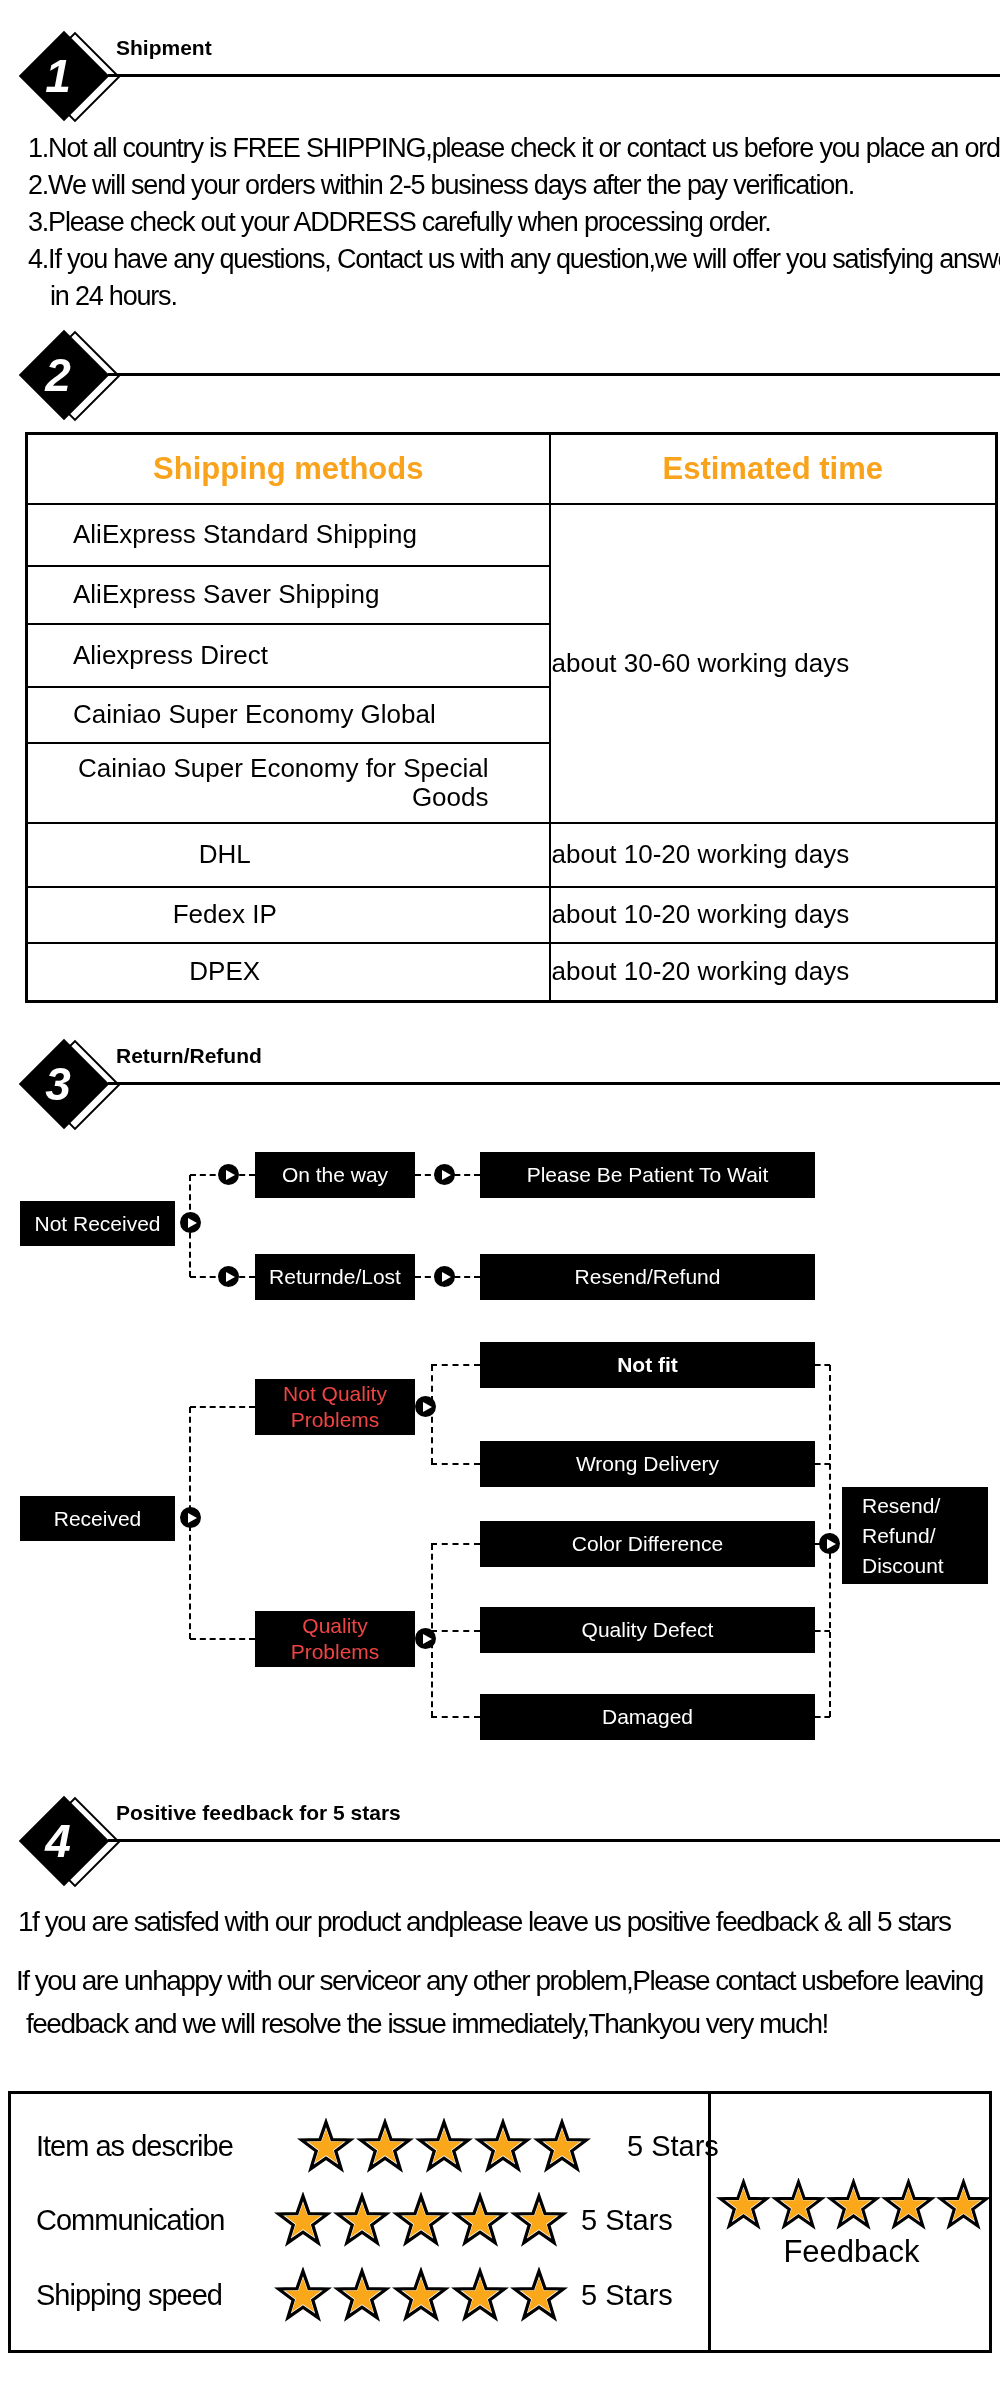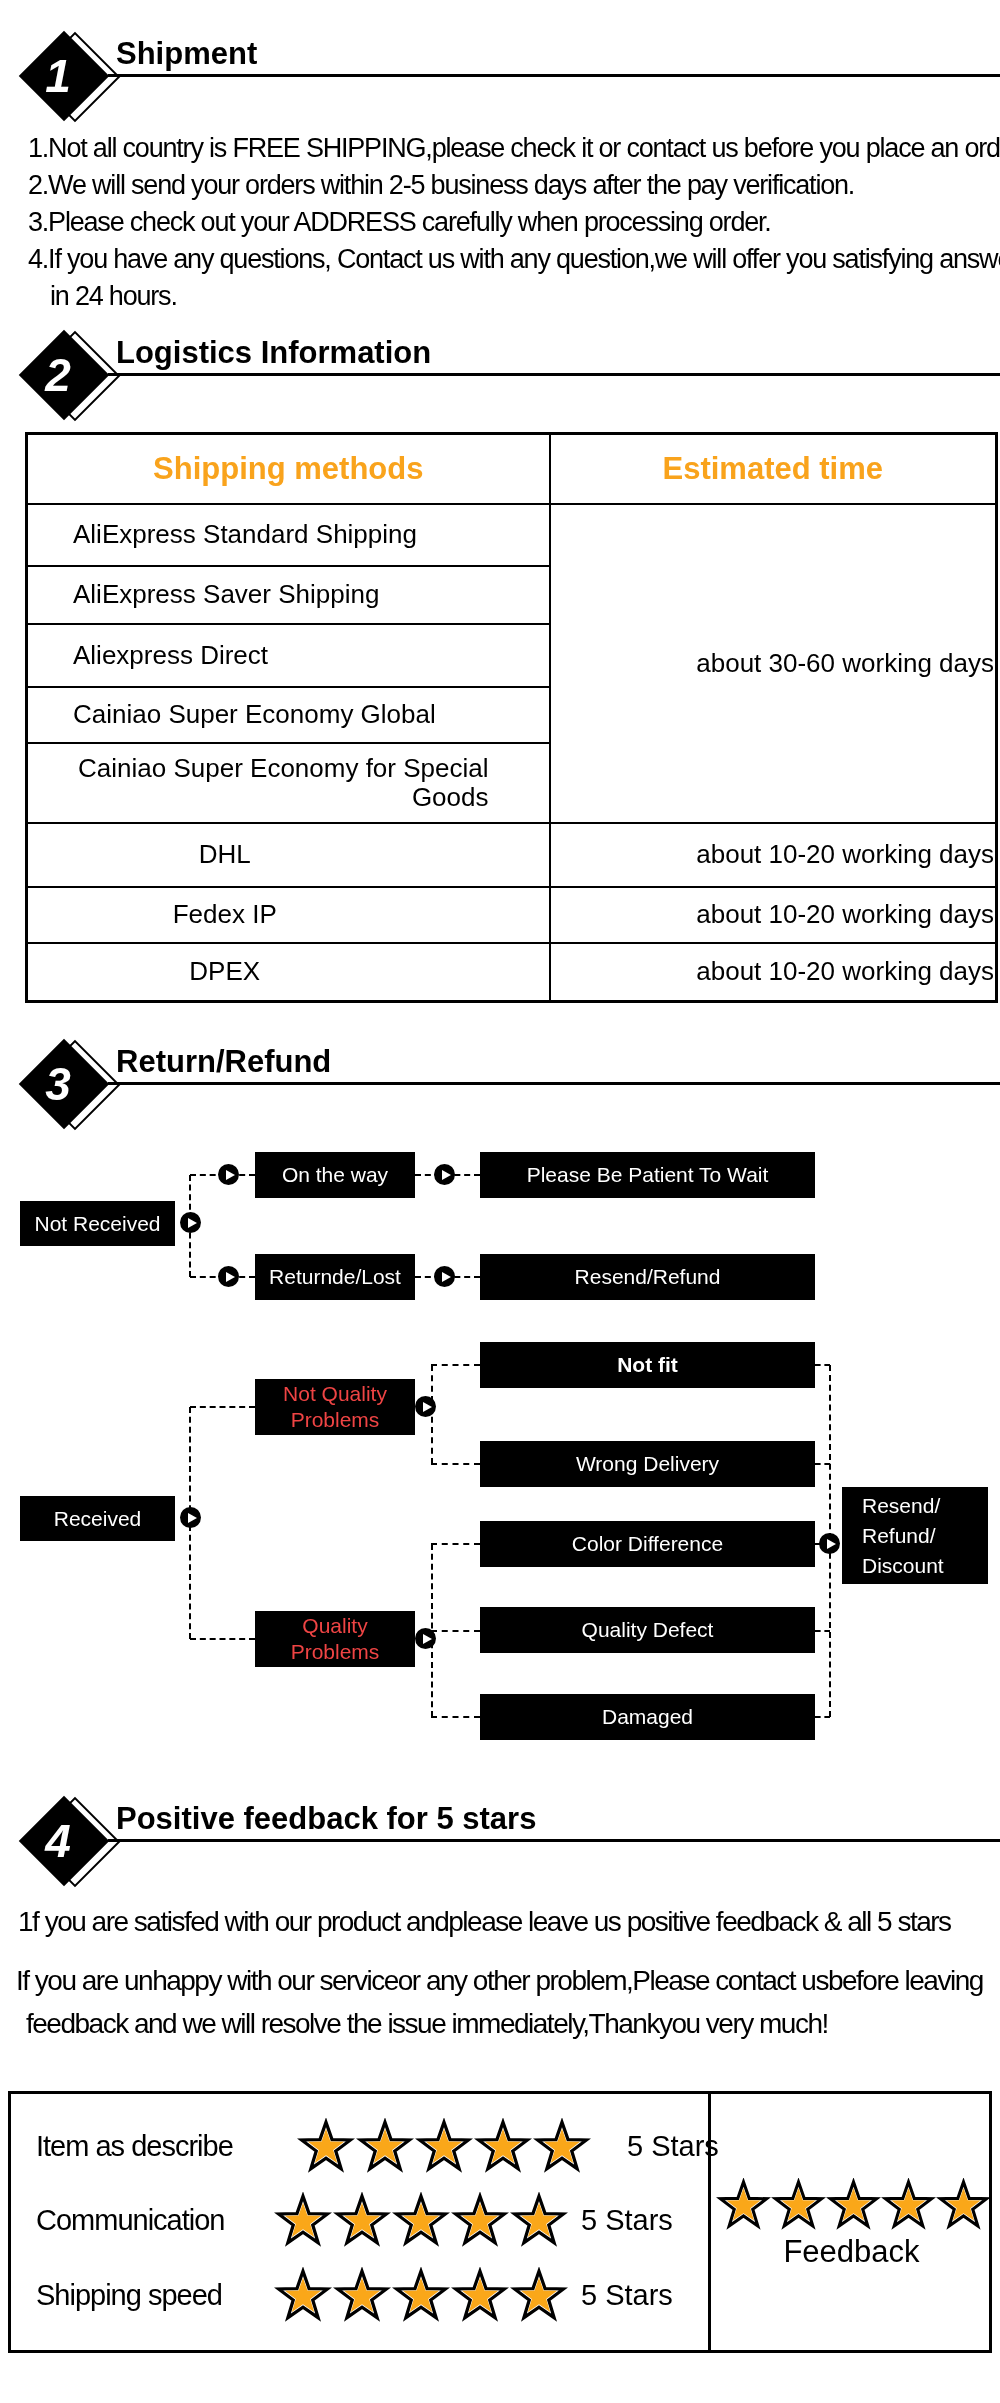--- a/index.html
+++ b/index.html
@@ -9,36 +9,36 @@
 
   
   .diamond{width:88px;height:88px;}
   .diamond .back{position:absolute;left:23px;top:13px;width:60px;height:60px;
                  background:#fff;border:2px solid #000;transform:rotate(45deg);}
   .diamond .front{position:absolute;left:12px;top:12px;width:64px;height:64px;
                   background:#000;transform:rotate(45deg);}
   .diamond .num{position:absolute;left:0;top:0;width:76px;height:88px;display:flex;
                 align-items:center;justify-content:center;color:#fff;
                 font-style:italic;font-weight:700;font-size:46px;}
-  .sec-title{font-weight:700;font-size:31px;white-space:nowrap;}
+  .sec-title{font-weight:700;font-size:21px;white-space:nowrap;}
   .sec-rule{height:3px;background:#000;}
 
   
   .cond{font-size:27px;letter-spacing:-1.2px;line-height:37px;white-space:nowrap;}
   .cond .indent{padding-left:22px;}
   .para{font-size:28px;letter-spacing:-1.5px;line-height:30px;white-space:nowrap;}
 
   
   table.logi{border-collapse:collapse;table-layout:fixed;width:970px;
              border:3px solid #000;}
   table.logi th,table.logi td{border:2px solid #000;font-size:26px;overflow:hidden;}
   table.logi th{color:#F9A31C;font-size:31px;font-weight:700;text-align:center;}
   td.method{text-align:left;padding-left:45px;}
   td.method-center{text-align:center;padding-right:128px;}
-  td.time{text-align:right;}
+  td.time{text-align:left;}
 
   
   .fc-box{background:#000;color:#fff;display:flex;align-items:center;justify-content:center;
           font-size:21px;white-space:nowrap;}
   .fc-box2{background:#000;color:#ef4444;display:flex;flex-direction:column;align-items:center;
            justify-content:center;font-size:21px;line-height:26px;white-space:nowrap;}
   .fc-out{background:#000;color:#fff;display:flex;flex-direction:column;justify-content:center;
           padding-left:20px;font-size:21px;line-height:30px;white-space:nowrap;}
   .dash-h{border-top:2px dashed #000;height:0;}
   .dash-v{border-left:2px dashed #000;width:0;}
@@ -77,21 +77,20 @@
     <div>3.Please check out your ADDRESS carefully when processing order.</div>
     <div>4.If you have any questions, Contact us with any question,we will offer you satisfying answer</div>
     <div class="indent">in 24 hours.</div>
   </div>
 
   <div class="abs diamond" style="left:20px;top:331px;">
     <div class="back"></div>
     <div class="front"></div>
     <div class="num">2</div>
   </div>
-  <div class="abs sec-title" style="left:116px;top:335px;">Logistics Information</div>
   <div class="abs sec-rule" style="left:108px;top:373px;width:892px;"></div>
 
   <table class="logi abs" style="left:25px;top:432px;">
     <colgroup>
         <col style="width:523px;">
         <col style="width:447px;">
       </colgroup>
     <tbody>
         <tr style="height:70px;">
       <th>Shipping methods</th>

